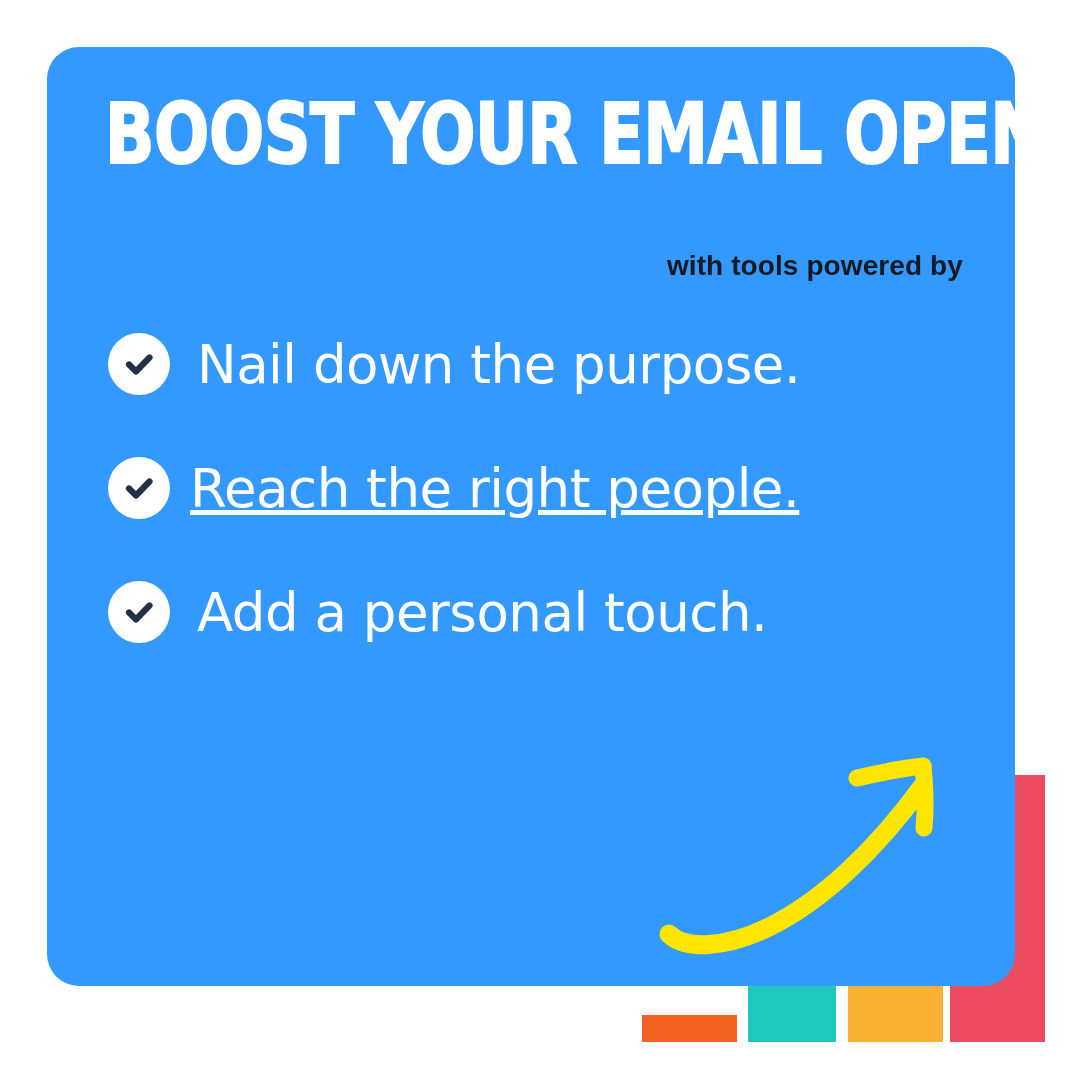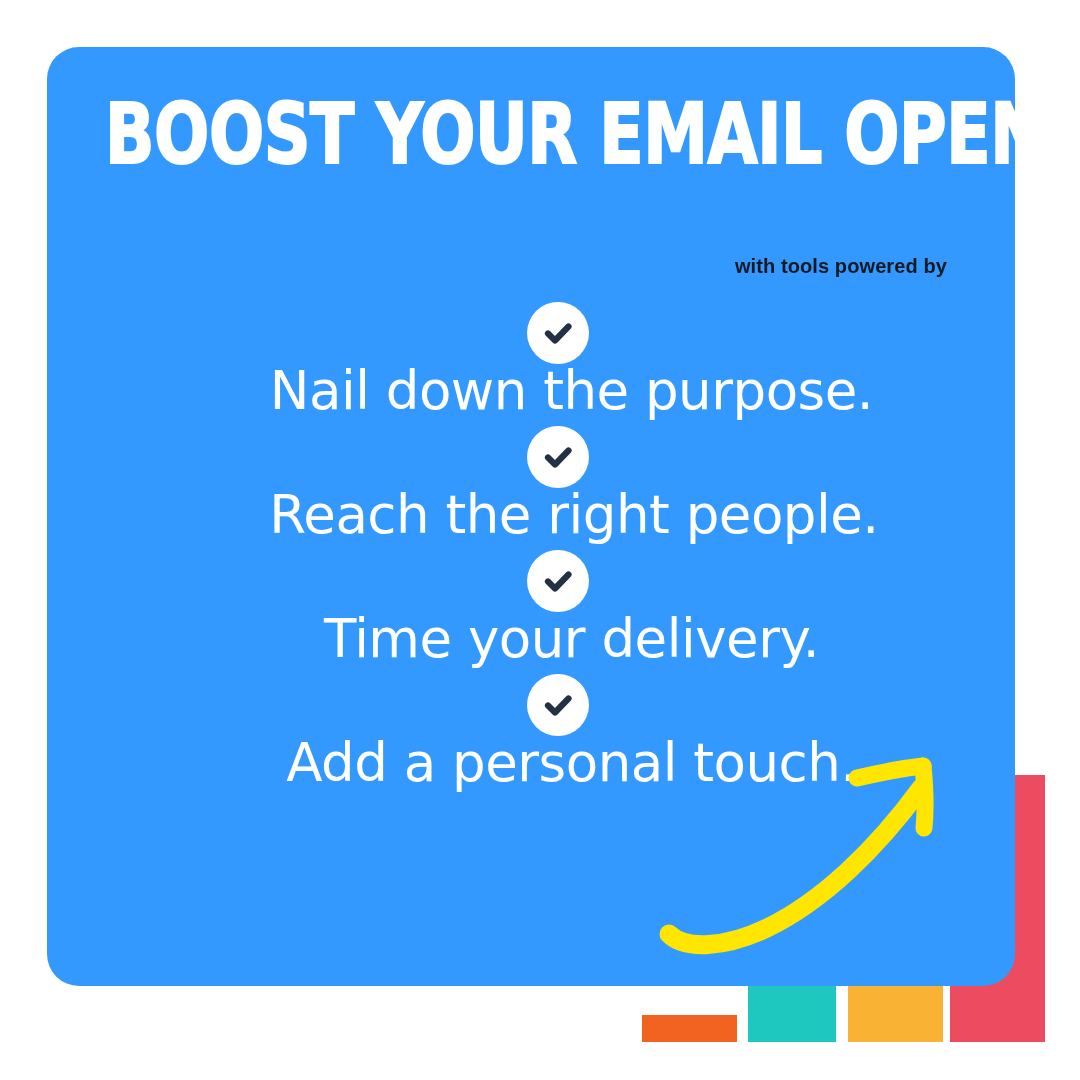--- a/index.html
+++ b/index.html
@@ -97,25 +97,24 @@
     width: 968px;
     height: 66px;
     display: flex;
     align-items: center;
     justify-content: flex-end;
     padding-right: 52px;
     box-sizing: border-box;
   }
   .powered-by {
     font-family: "Liberation Sans", sans-serif;
-    font-size: 20px;
+    font-size: 28px;
     font-weight: 700;
     color: #141922;
     letter-spacing: 0.1px;
-    margin-right: 16px;
     white-space: nowrap;
   }
   .logo {
     display: flex;
     align-items: center;
     height: 60px;
   }
   .logo-mark {
     width: 68px;
     height: 60px;
@@ -136,21 +135,20 @@
   .checklist {
     position: absolute;
     left: 61px;
     top: 255px;
     width: 900px;
   }
   .check-row {
     display: flex;
     align-items: center;
     height: 124px;
-    flex-direction: column;
   }
   .check-circle {
     width: 62px;
     height: 62px;
     border-radius: 50%;
     background: #ffffff;
     flex: 0 0 auto;
     display: flex;
     align-items: center;
     justify-content: center;
@@ -159,21 +157,21 @@
   .check-label {
     color: #ffffff;
     font-family: "DejaVu Sans", sans-serif;
     font-size: 53px;
     font-weight: 400;
     letter-spacing: -0.5px;
     white-space: nowrap;
     line-height: 1;
   }
   .gap-normal { margin-left: 27px; }
-  .gap-wide   { margin-left: 32px; }
+  .gap-wide   { margin-left: 20px; text-decoration: underline; }
 
   
   .arrow {
     position: absolute;
     left: 655px;
     top: 752px;
     width: 300px;
     height: 210px;
     pointer-events: none;
   }
@@ -212,28 +210,20 @@
 
       <div class="check-row">
         <span class="check-circle">
           <svg viewBox="0 0 40 40" width="40" height="40" aria-hidden="true">
             <path d="M10 20.5 L17 27.5 L30.5 13.5" fill="none" stroke="#243044" stroke-width="6.2" stroke-linecap="round" stroke-linejoin="round"></path>
           </svg>
         </span>
         <span class="check-label gap-wide">Reach the right people.</span>
       </div>
 
-      <div class="check-row">
-        <span class="check-circle">
-          <svg viewBox="0 0 40 40" width="40" height="40" aria-hidden="true">
-            <path d="M10 20.5 L17 27.5 L30.5 13.5" fill="none" stroke="#243044" stroke-width="6.2" stroke-linecap="round" stroke-linejoin="round"></path>
-          </svg>
-        </span>
-        <span class="check-label gap-normal">Time your delivery.</span>
-      </div>
 
 
       <div class="check-row">
         <span class="check-circle">
           <svg viewBox="0 0 40 40" width="40" height="40" aria-hidden="true">
             <path d="M10 20.5 L17 27.5 L30.5 13.5" fill="none" stroke="#243044" stroke-width="6.2" stroke-linecap="round" stroke-linejoin="round"></path>
           </svg>
         </span>
         <span class="check-label gap-normal">Add a personal touch.</span>
       </div>

